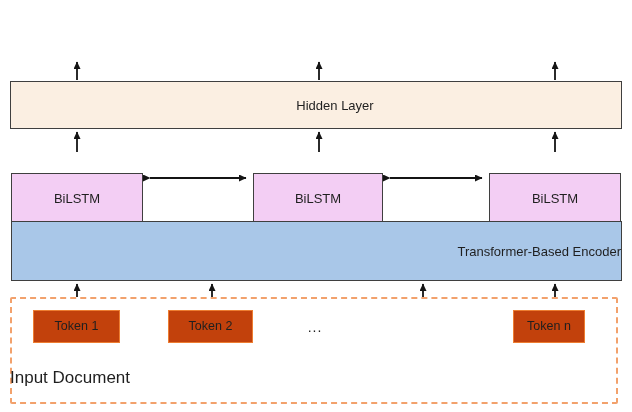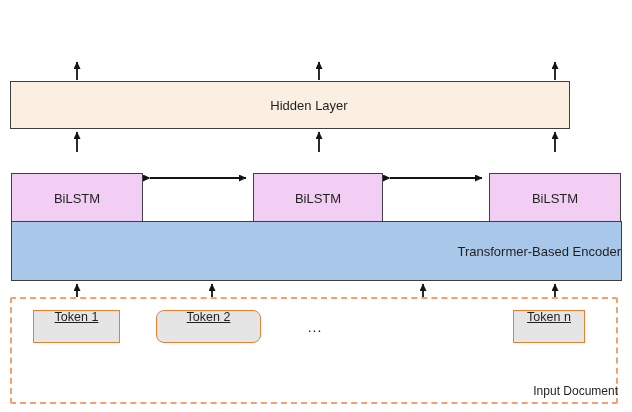--- a/index.html
+++ b/index.html
@@ -25,65 +25,65 @@
     justify-content: center;
     font-size: 13px;
     line-height: 1;
     text-align: center;
   }
   .layer-box  { background: var(--layer-fill, #fbefe2); }
   .bilstm-box { background: var(--bilstm-fill, #f3cef4); margin-top: 20px; }
   .encoder-box{ background: var(--encoder-fill, #a9c7e8); }
 
   .crf     { left: 10px; top: 14px;  width: 612px; height: 45px; }
-  .hidden  { left: 10px; top: 81px;  width: 560px; height: 48px; padding-left: 38px; }
+  .hidden  { left: 10px; top: 81px;  width: 612px; height: 48px; padding-left: 38px; }
   .bilstm1 { left: 11px;  top: 153px; width: 132px; height: 50px; }
   .bilstm2 { left: 253px; top: 153px; width: 130px; height: 50px; }
   .bilstm3 { left: 489px; top: 153px; width: 132px; height: 50px; }
   .encoder { left: 11px;  top: 221px; width: 611px; height: 60px; justify-content: flex-end; }
 
   .input-container {
     position: absolute;
     box-sizing: border-box;
     left: 10px; top: 297px; width: 608px; height: 107px;
     border: 2px dashed var(--dash-border, #f2a16c);
     border-radius: 2px;
     background: #ffffff;
   }
   .token-box {
     position: absolute;
     box-sizing: border-box;
     top: 310px;
     height: 33px;
     border: 1.6px solid var(--token-border, #ed7d31);
-    background: #e5e5e5;
+    background: #c2410c;
     display: flex;
+    align-items: center;
     justify-content: center;
     font-size: 12.5px;
     line-height: 1;
-    text-decoration: underline;
   }
   .token1 { left: 33px;  width: 87px; }
-  .token2 { left: 156px; width: 105px; border-radius: 8px; }
+  .token2 { left: 168px; width: 85px; }
   .token3 { left: 383px; width: 82px; }
   .token4 { left: 513px; width: 72px; }
 
   .ellipsis {
     position: absolute;
     left: 295px; top: 312px; width: 40px; height: 30px;
     display: flex; align-items: center; justify-content: center;
     font-size: 14px;
     letter-spacing: 1px;
     color: var(--text, #1f1f1f);
   }
   .input-label {
     position: absolute;
-    left: 10px; top: 384px; width: 608px;
-    text-align: right;
-    font-size: 12px;
+    left: 10px; top: 368px; width: 608px;
+    text-align: left;
+    font-size: 17px;
     color: var(--text, #1f1f1f);
   }
   svg.arrows {
     position: absolute;
     left: 0; top: 0;
     width: 632px; height: 412px;
     pointer-events: none;
   }
   svg.arrows line { stroke: var(--arrow, #141414); stroke-width: 1.8; }
   svg.arrows marker path { fill: var(--arrow, #141414); }

